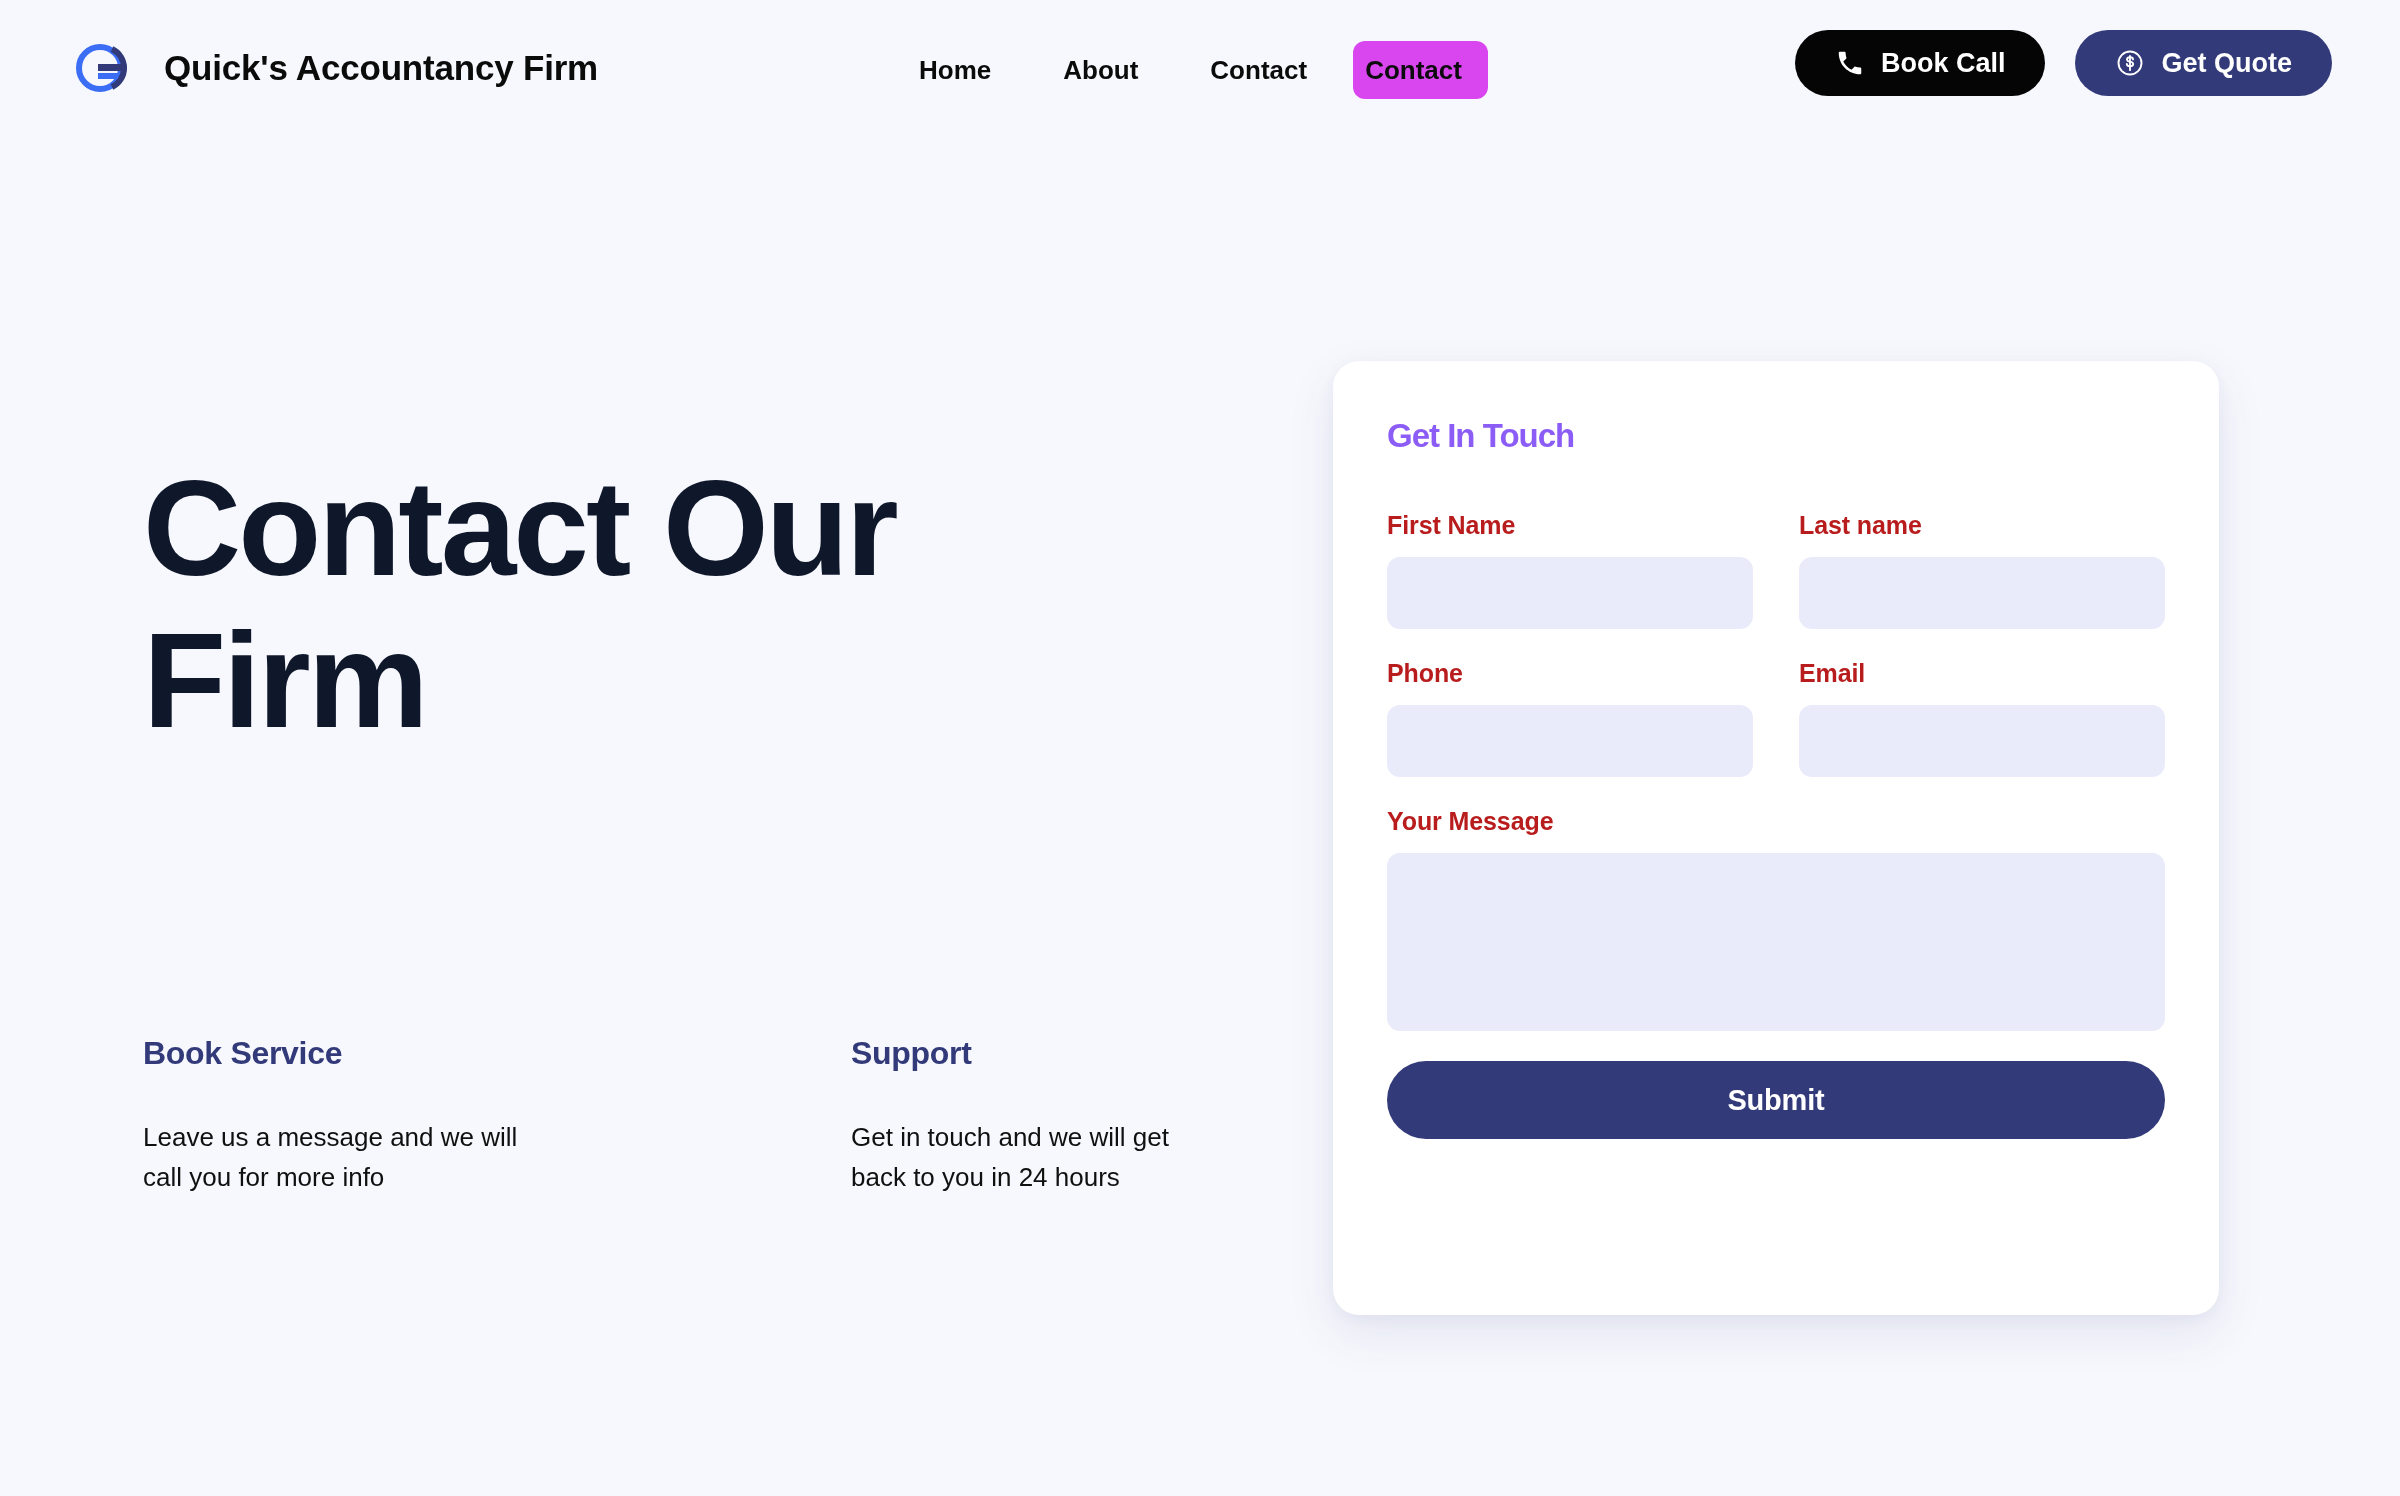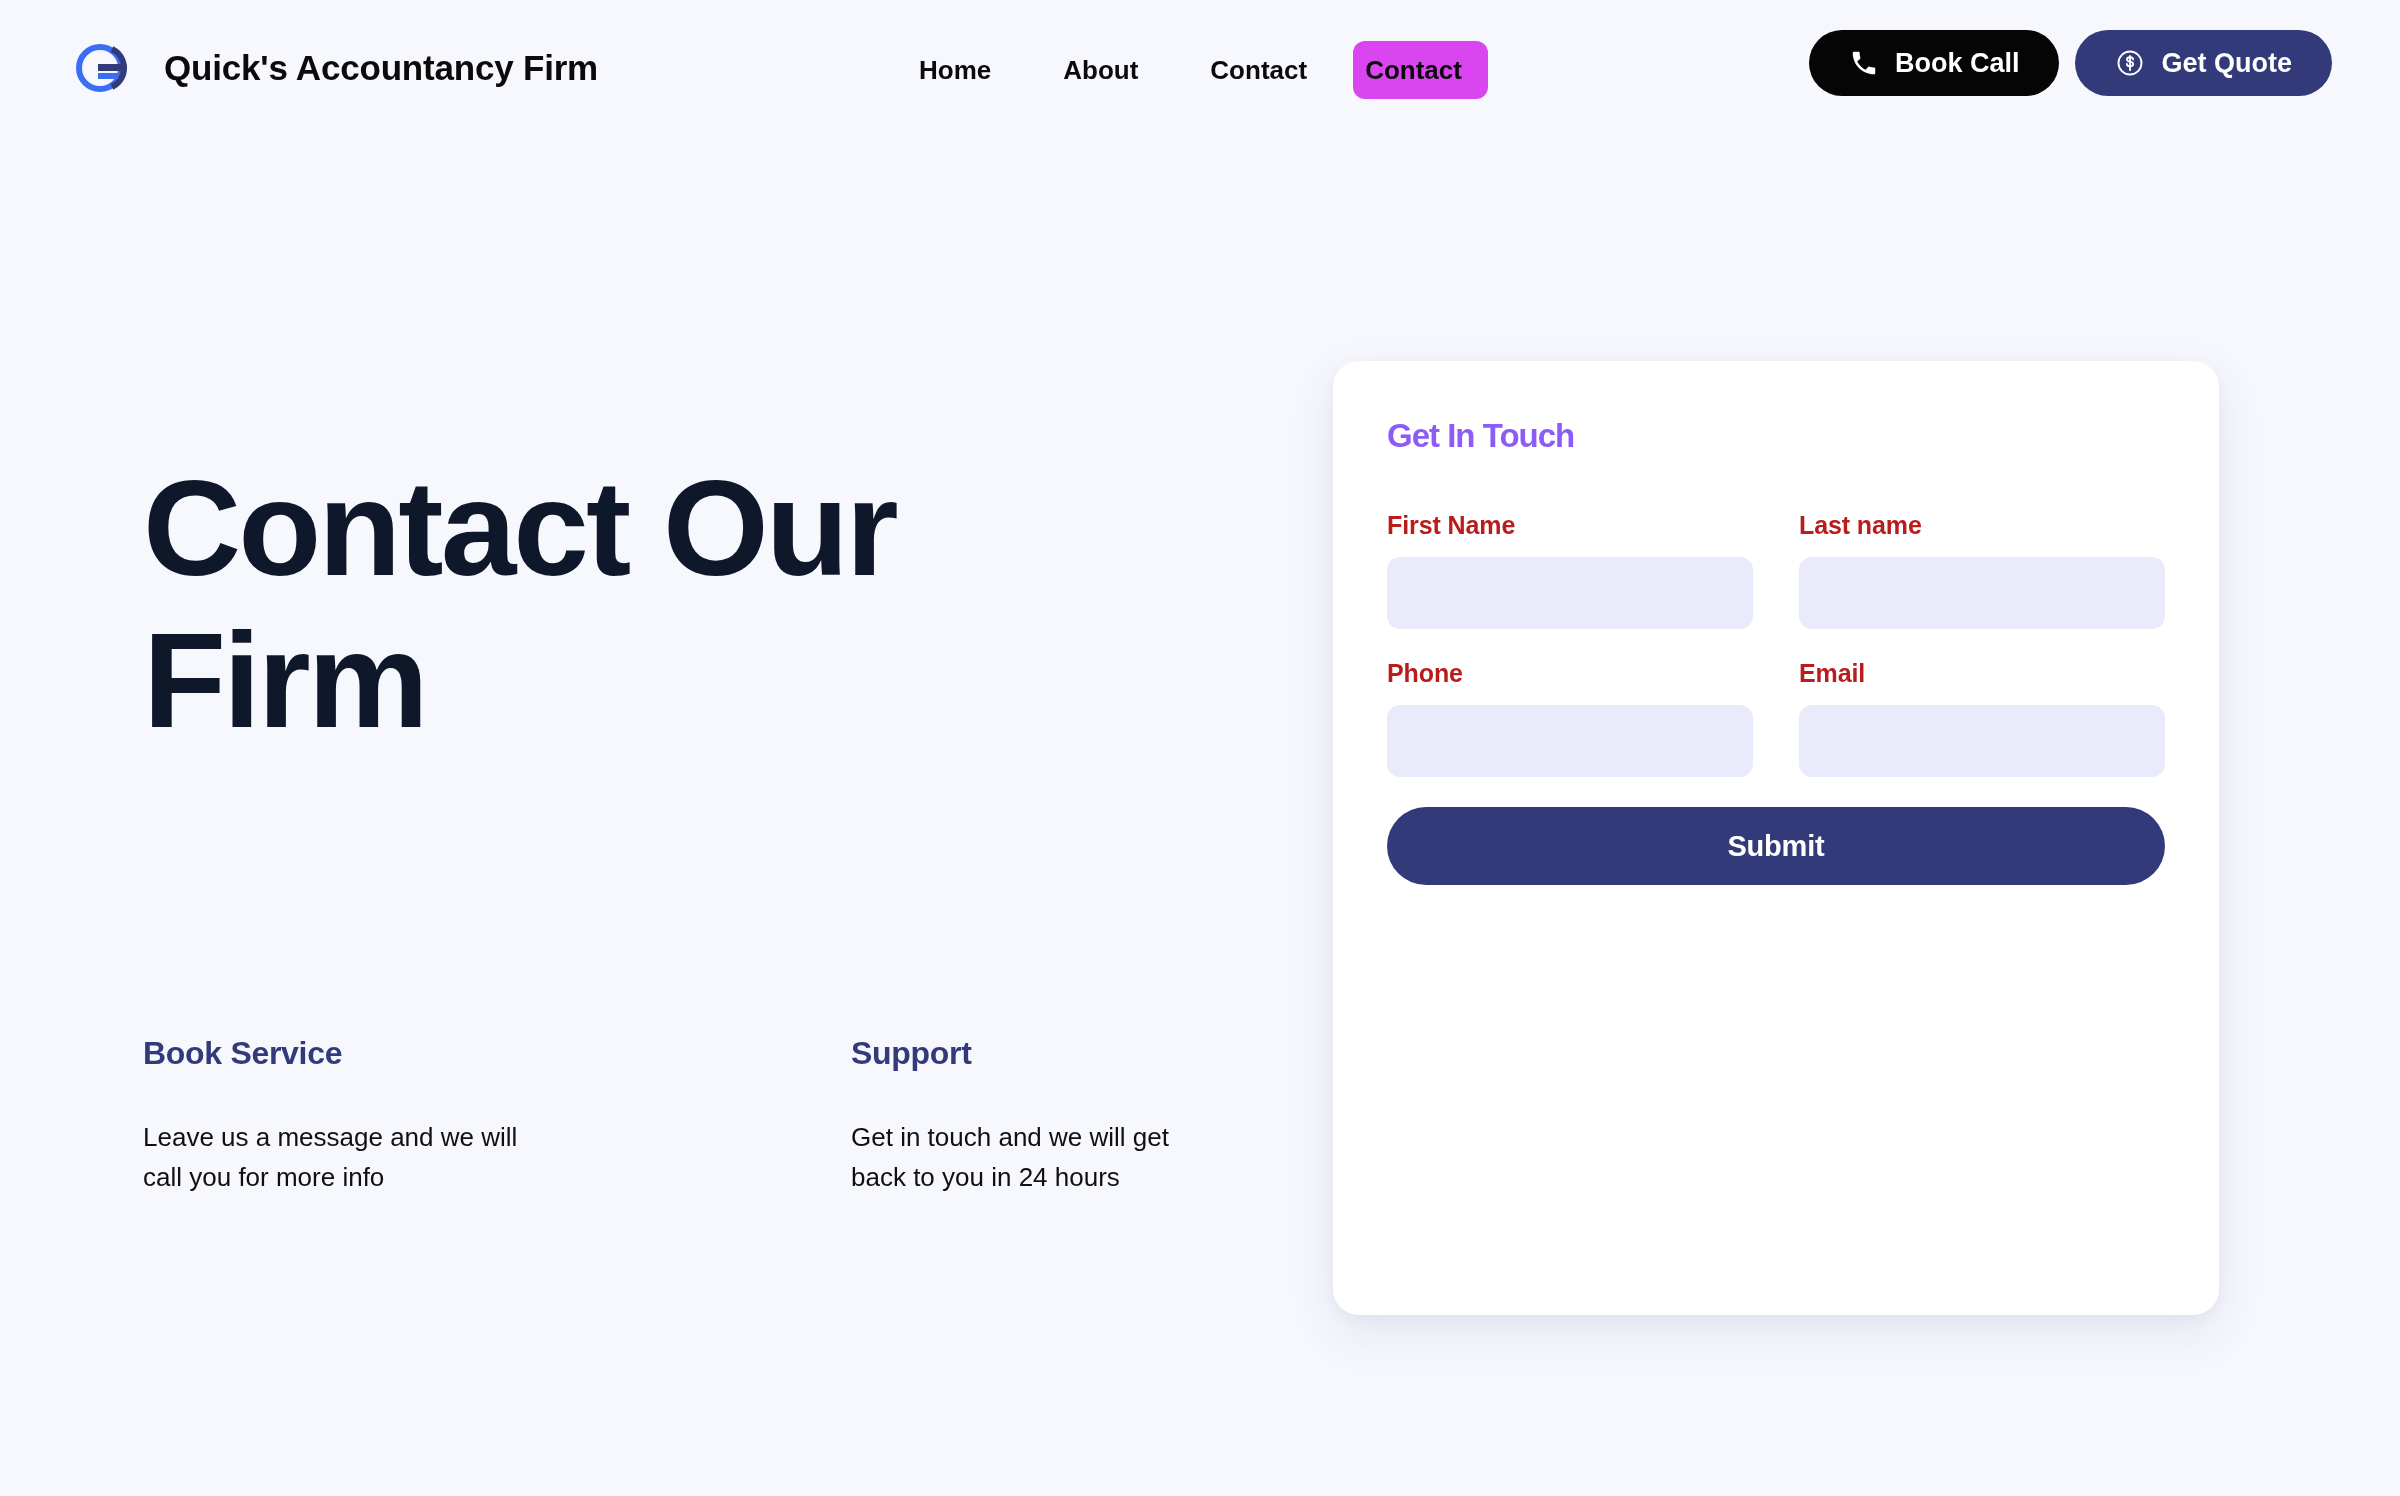--- a/index.html
+++ b/index.html
@@ -79,21 +79,21 @@
     background: #d946ef;
     padding-left: 12px;
   }
 
   .header-actions {
     position: absolute;
     right: 68px;
     top: 30px;
     display: flex;
     align-items: flex-start;
-    gap: 16px;
+    gap: 30px;
   }
 
   .btn-pill {
     display: inline-flex;
     align-items: center;
     justify-content: center;
     gap: 16px;
     border: none;
     border-radius: 999px;
     height: 66px;
@@ -333,16 +333,20 @@
     <div class="field">
       <label class="field-label">Phone</label>
       <input class="field-input" type="tel" placeholder="" style="">
     </div>
     <div class="field">
       <label class="field-label">Email</label>
       <input class="field-input" type="email" placeholder="" style="">
     </div>
   </div>
 
+  <div class="field-full">
+    <label class="field-label">Your Message</label>
+    <textarea class="field-textarea" placeholder="" style=""></textarea>
+  </div>
 
   <button class="submit-button">Submit</button>
 
 </section>
 
 </body></html>

